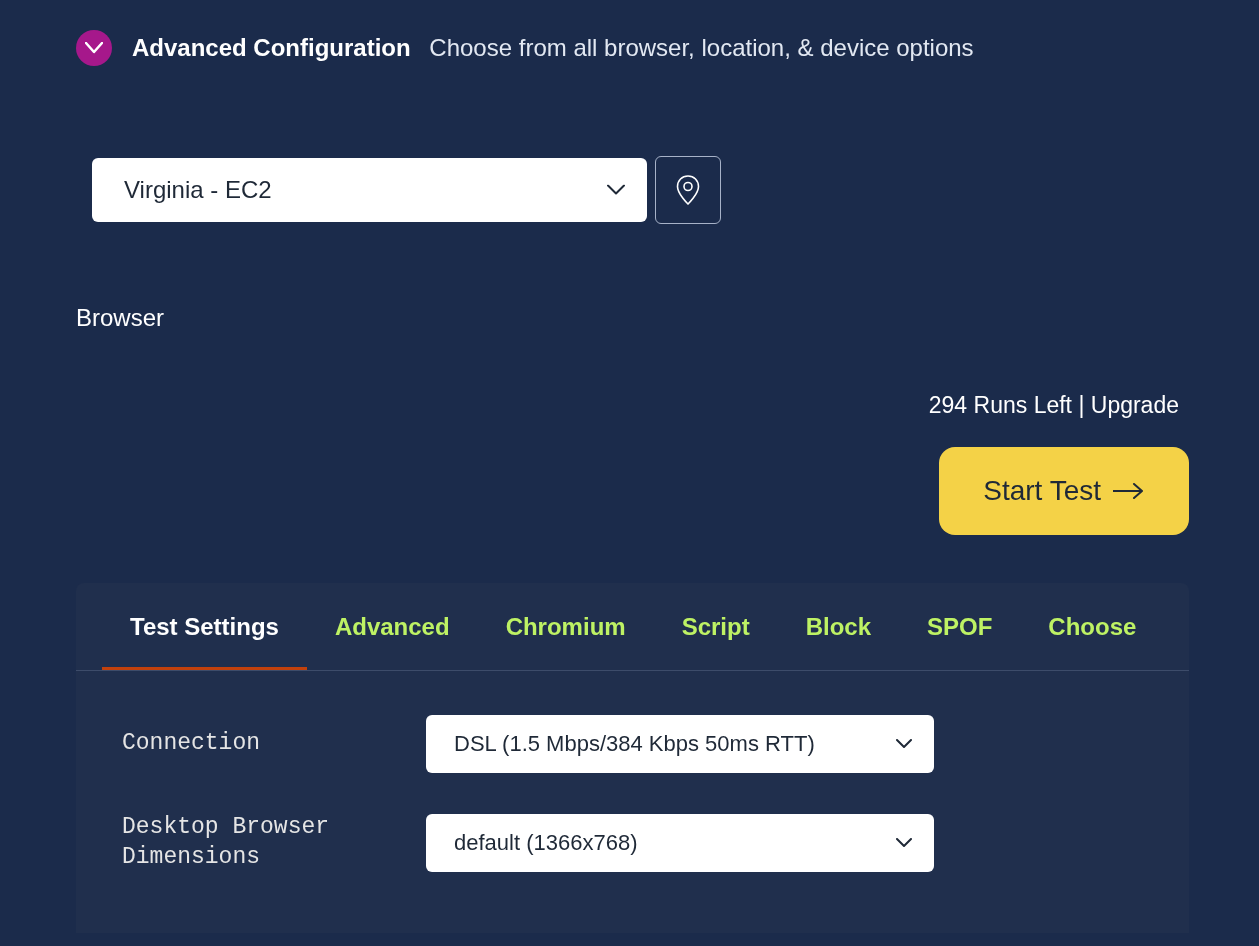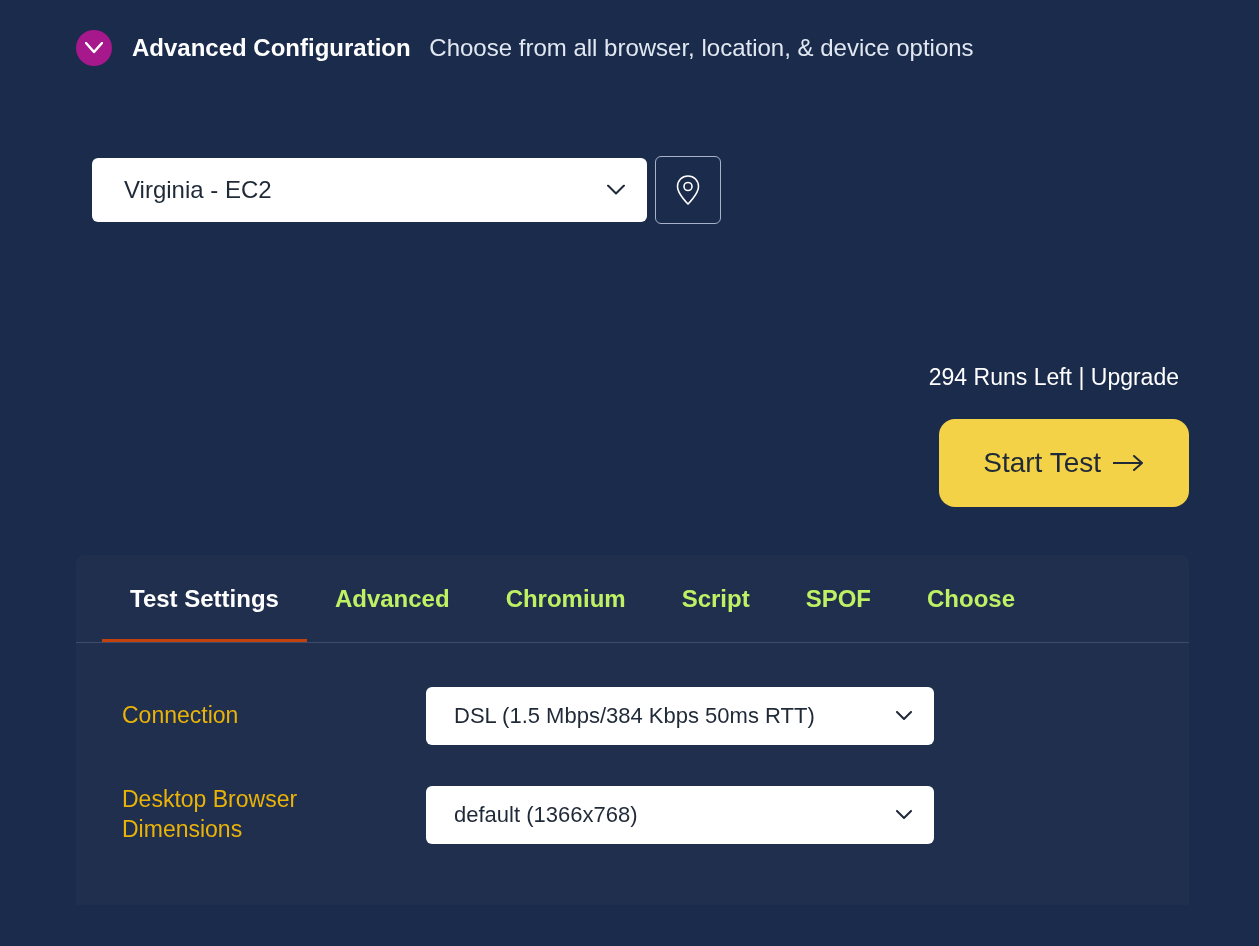--- a/index.html
+++ b/index.html
@@ -127,22 +127,23 @@
   }
   .panel-body { padding: 24px 46px 40px 46px; }
   .panel-row {
     display:flex;
     align-items:center;
     padding: 20px 0;
   }
   .panel-row .panel-label {
     width: 288px;
     font-size: 23px;
-    color:#eab308;
+    color:#e5e5e5;
     line-height:1.3;
+    font-family:Liberation Mono, monospace;
   }
   .panel-row .select { width: 508px; font-size: 22px; padding: 16px 56px 16px 28px;}
 </style>
 </head>
 <body>
 
 <div class="page">
 
   <div class="header">
     <div class="chev-circle">
@@ -171,20 +172,21 @@
       </div>
       <button class="loc-btn">
         <svg width="24" height="30" viewBox="0 0 24 30">
           <path d="M12 1 C6 1 1.5 5.5 1.5 11.5 C1.5 19 12 29 12 29 C12 29 22.5 19 22.5 11.5 C22.5 5.5 18 1 12 1 Z" stroke="#fff" stroke-width="1.6" fill="none"></path>
           <circle cx="12" cy="11.5" r="4" stroke="#fff" stroke-width="1.6" fill="none"></circle>
         </svg>
       </button>
     </div>
 
     <div class="row">
+      <div class="row-label">Browser</div>
     </div>
 
     <div class="runs-row">
       <span>294 Runs Left</span><span> | </span><span class="upgrade">Upgrade</span>
     </div>
 
     <div class="start-btn-wrap">
       <button class="start-btn">
         <span>Start Test</span>
         <svg width="32" height="16" viewBox="0 0 32 16">
@@ -193,20 +195,21 @@
         </svg>
       </button>
     </div>
 
     <div class="panel">
       <div class="tabs">
         <div class="tab active">Test Settings</div>
         <div class="tab">Advanced</div>
         <div class="tab">Chromium</div>
         <div class="tab">Script</div>
+        <div class="tab">Block</div>
         <div class="tab">SPOF</div>
         <div class="tab">Choose</div>
       </div>
       <div class="panel-body">
         <div class="panel-row">
           <div class="panel-label">Connection</div>
           <div class="select-wrap">
             <div class="select">
               <span>DSL (1.5 Mbps/384 Kbps 50ms RTT)</span>
               <span class="chev-down">

